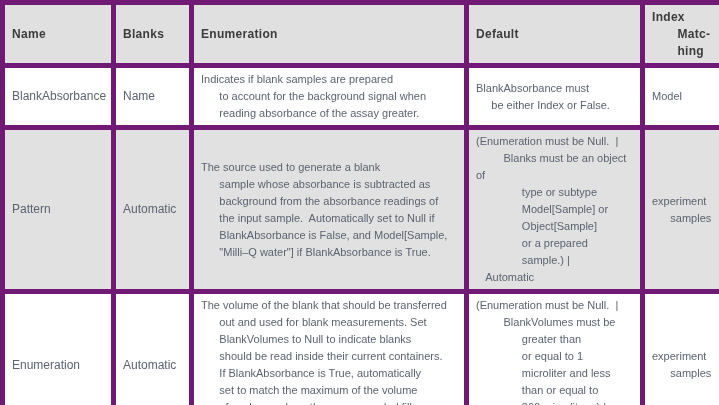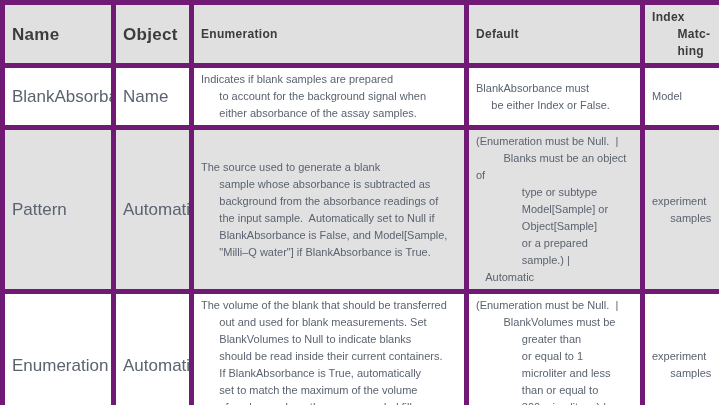--- a/index.html
+++ b/index.html
@@ -57,21 +57,21 @@
 
   td {
     color: #5b6370;
     font-size: 11px;
   }
   .pre {
     white-space: pre-wrap;
     word-break: normal;
   }
   .cell-name .pre, .cell-default .pre {
-    font-size: 17px;
+    font-size: 12px;
     line-height: 15px;
   }
   .cell-desc .pre, .cell-pattern .pre {
     line-height: 17px;
   }
   .cell-index .pre {
     line-height: 17px;
   }
   thead .pre { line-height: 15px; }
 </style>
@@ -86,21 +86,21 @@
       <col class="c-desc">
       <col class="c-pat">
       <col class="c-index">
     </colgroup>
     <thead>
       <tr>
         <th class="cell-name">
             <div class="pre">Name</div>
           </th>
         <th class="cell-default">
-            <div class="pre">Object</div>
+            <div class="pre">Blanks</div>
           </th>
         <th class="cell-desc">
             <div class="pre">Enumeration</div>
           </th>
         <th class="cell-pattern">
             <div class="pre">Default</div>
           </th>
         <th class="cell-index">
             <div class="pre">Index
        Matc-
@@ -112,21 +112,21 @@
       <tr class="row-1 row-plain">
         <td class="cell-name">
             <div class="pre">BlankAbsorbance</div>
           </td>
         <td class="cell-default">
             <div class="pre">Name</div>
           </td>
         <td class="cell-desc">
             <div class="pre">Indicates if blank samples are prepared
       to account for the background signal when
-      either absorbance of the assay samples.</div>
+      reading absorbance of the assay greater.</div>
           </td>
         <td class="cell-pattern">
             <div class="pre">BlankAbsorbance must
      be either Index or False.</div>
           </td>
         <td class="cell-index">
             <div class="pre">Model</div>
           </td>
       </tr>
       <tr class="row-2 row-alt">

